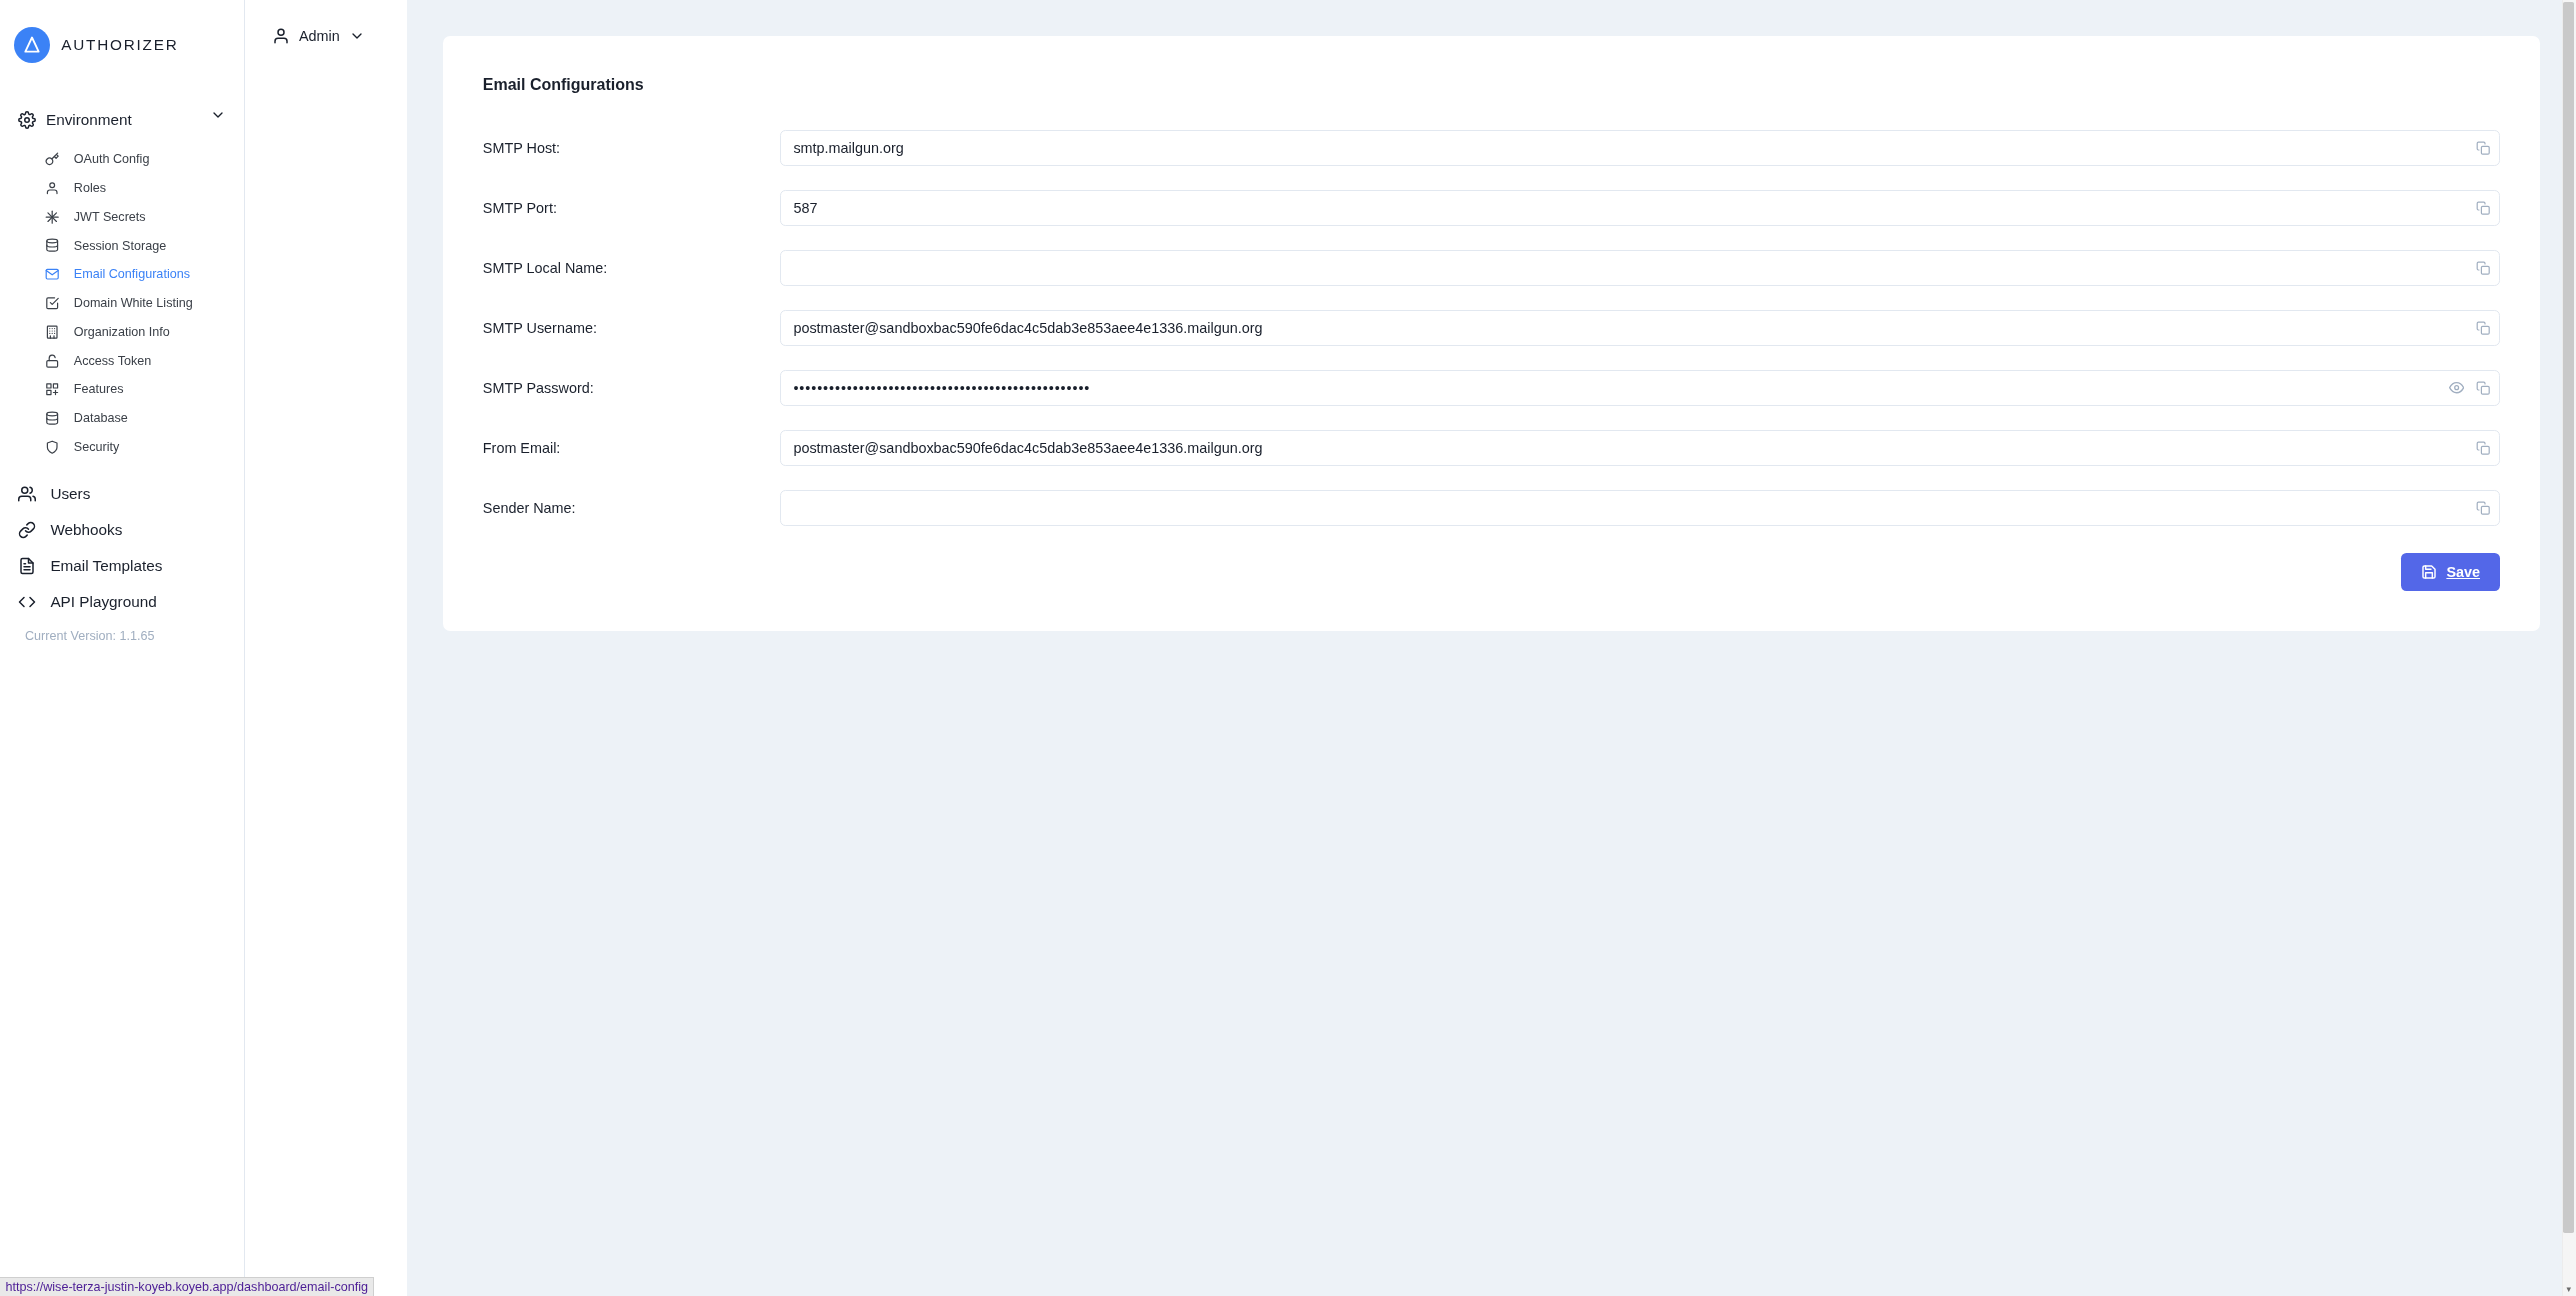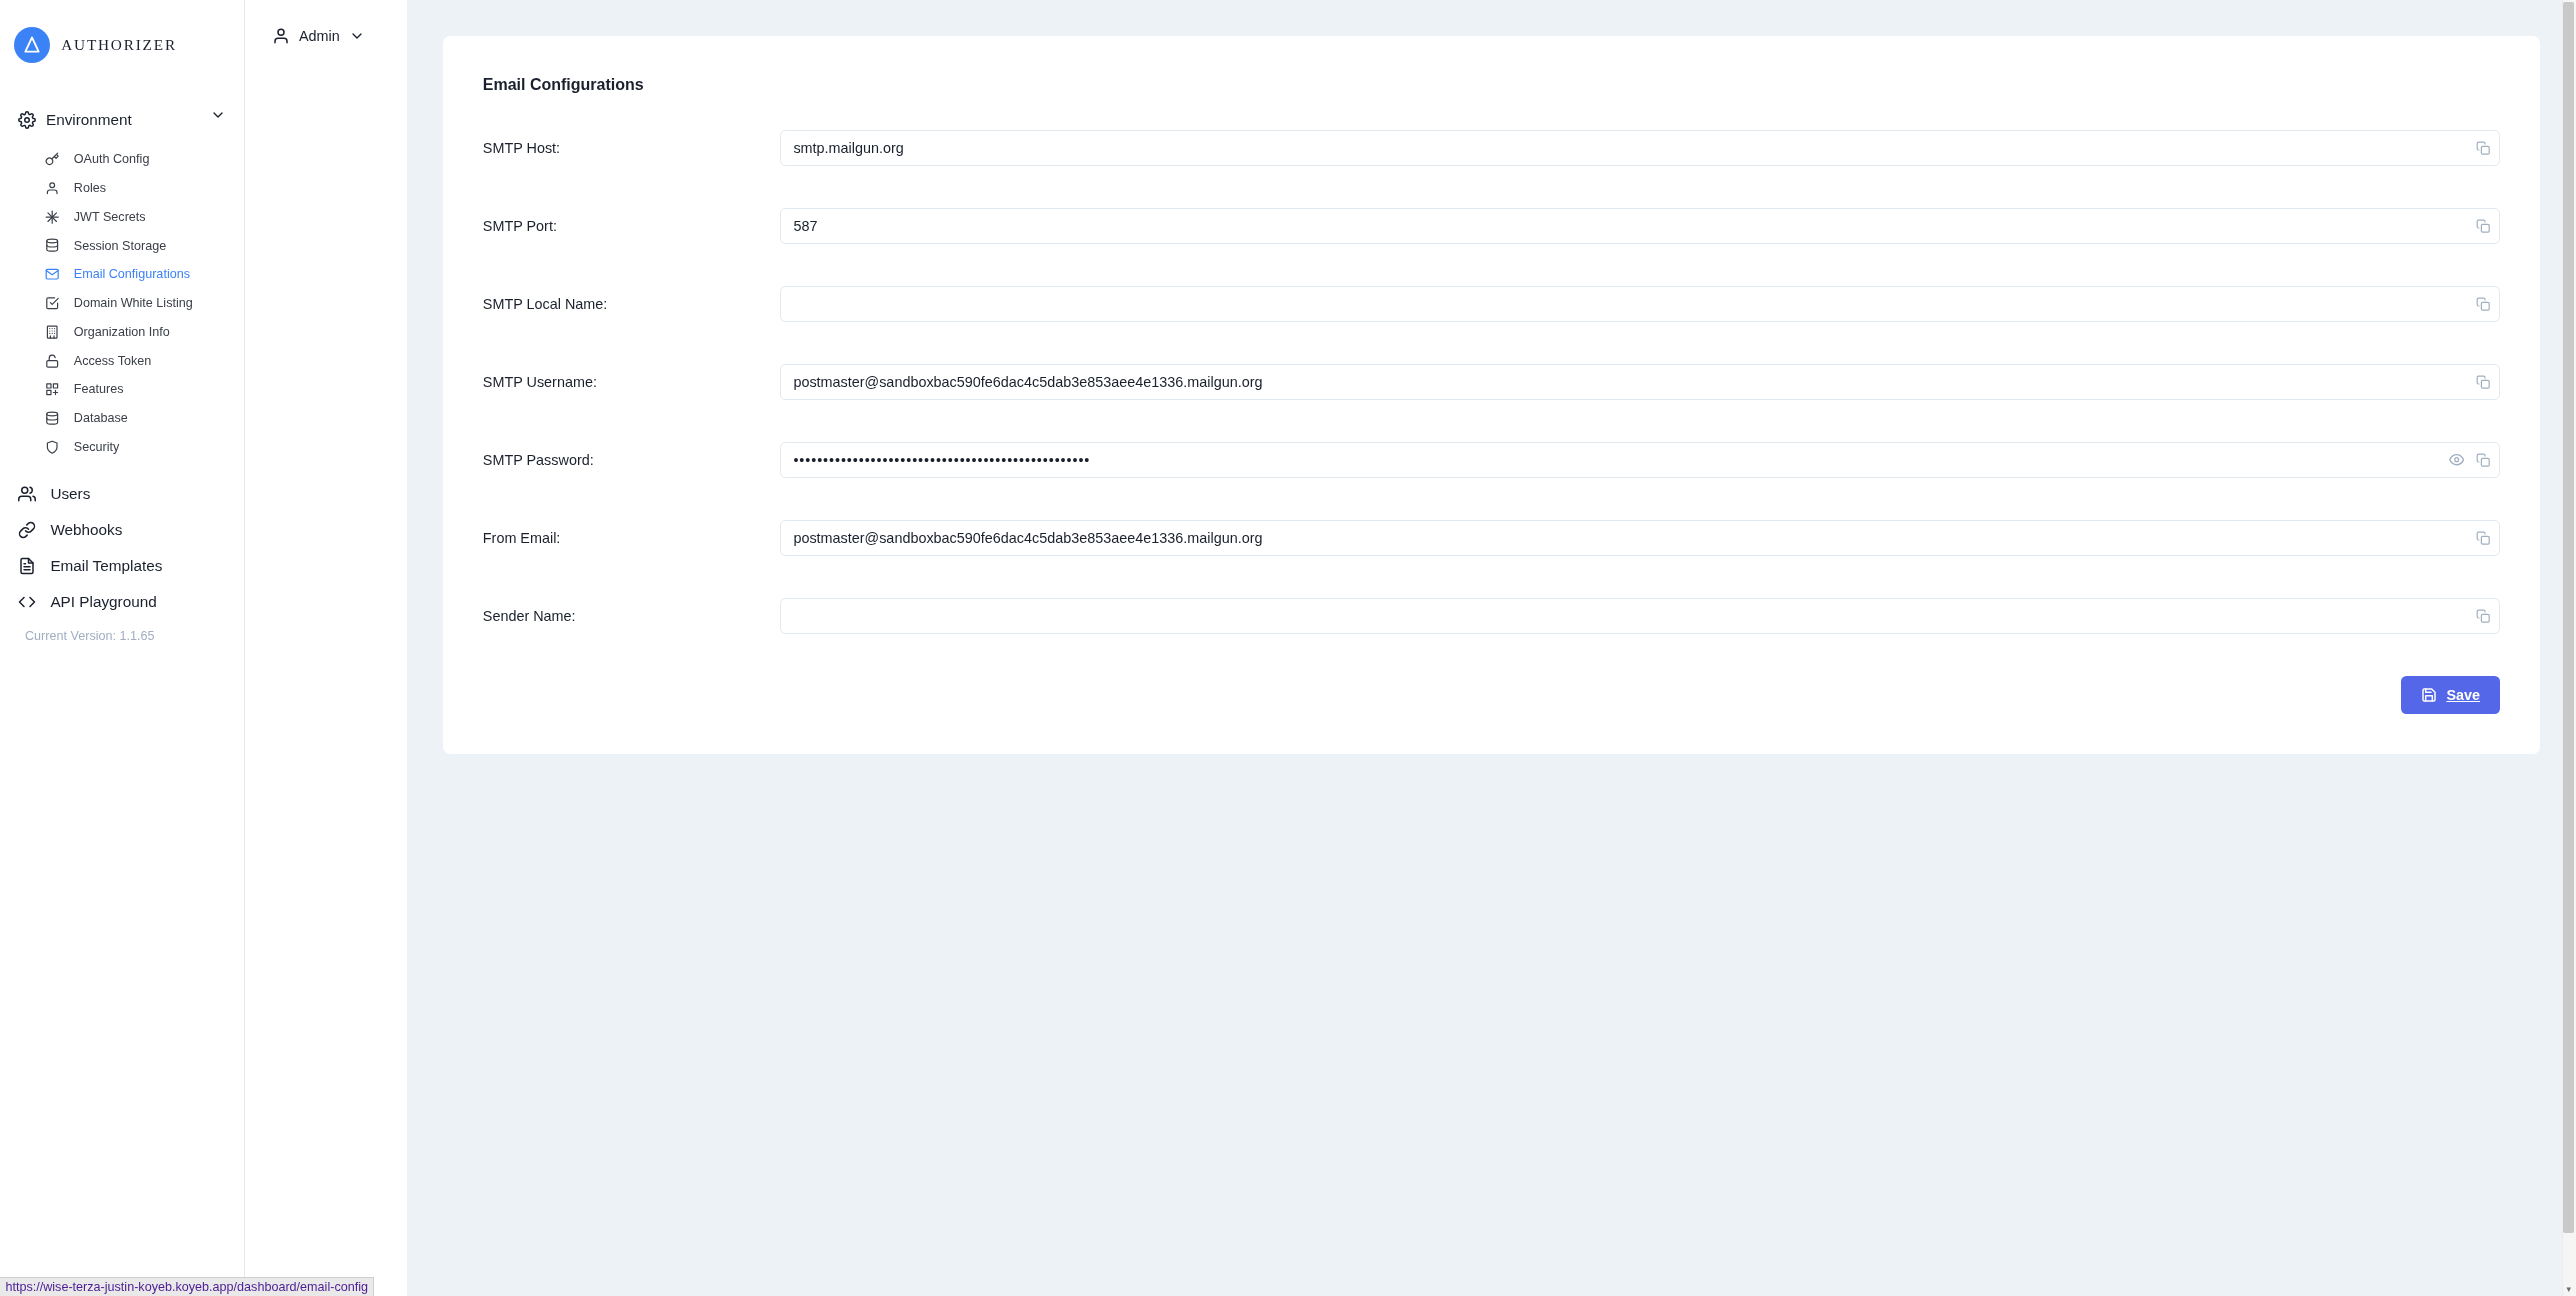--- a/index.html
+++ b/index.html
@@ -15,21 +15,20 @@
     background: #FFFFFF;
     display: flex;
     flex-direction: column;
     position: relative;
   }
   .logo-block {
     display: flex;
     align-items: center;
     gap: 10.8px;
     padding: 27px 14.4px 18px 14.4px;
-    font-family: Liberation Serif, serif;
   }
   .logo-circle {
     width: 36px; height: 36px;
     background: #3B82F6;
     border-radius: 50%;
     display: flex;
     align-items: center;
     justify-content: center;
     color: #fff;
   }
@@ -136,21 +135,21 @@
   }
   .card-title {
     font-size: 16px;
     font-weight: 700;
     margin-bottom: 36px;
   }
 
   .form-row {
     display: flex;
     align-items: center;
-    margin-bottom: 42px;
+    margin-bottom: 24px;
   }
   .form-label {
     width: 297px;
     flex: 0 0 297px;
     font-size: 14.4px;
   }
   .input-wrap {
     flex: 1;
     position: relative;
   }

